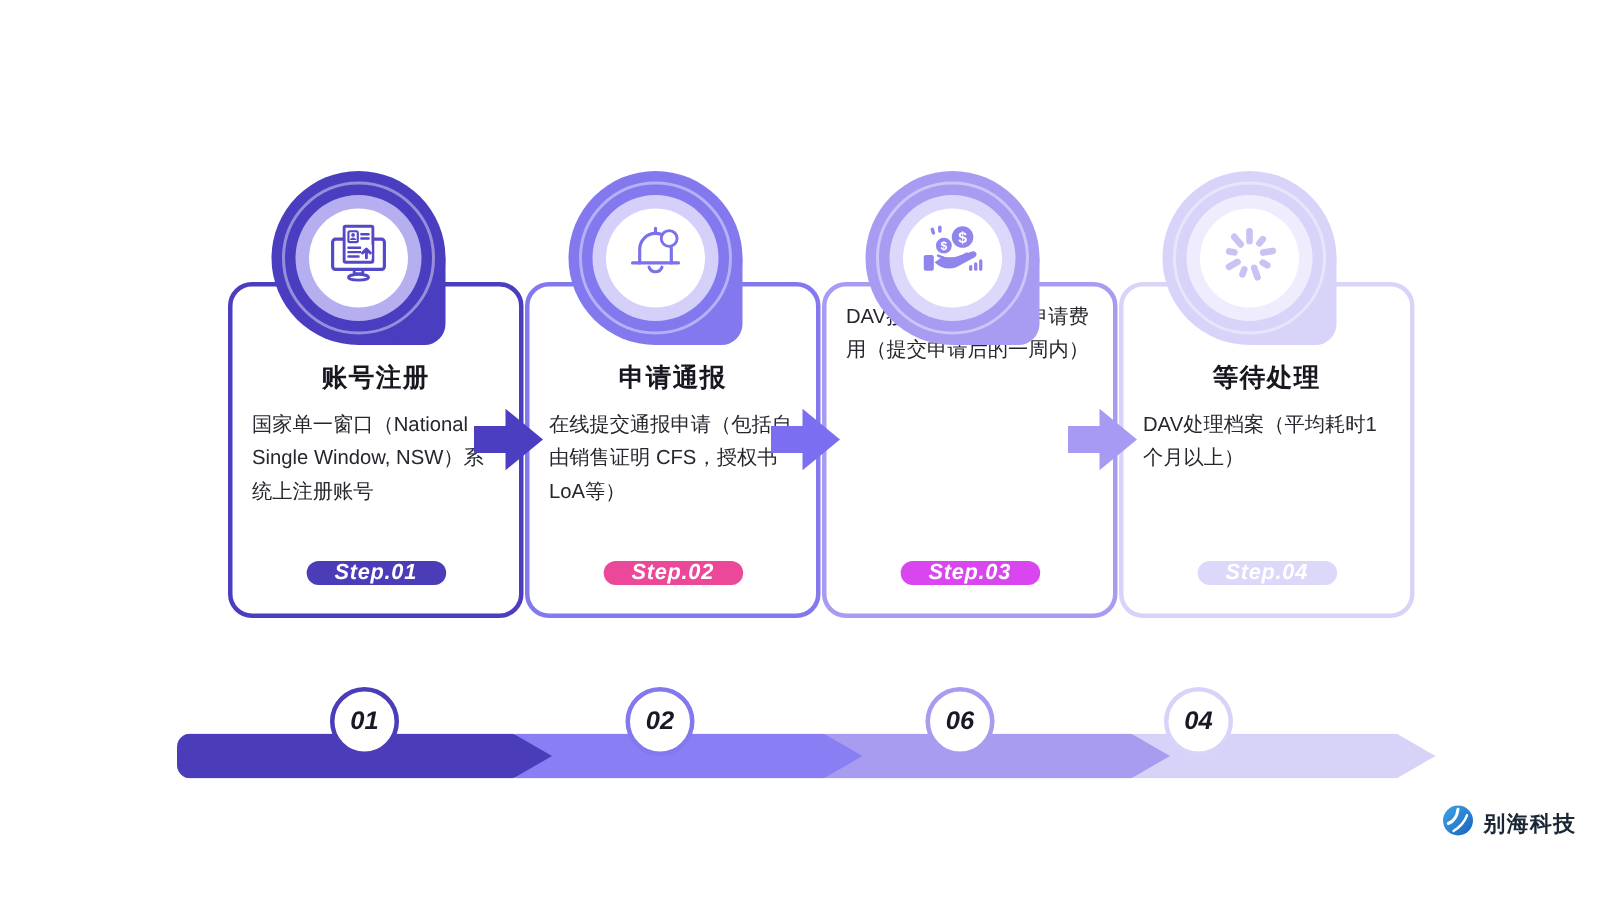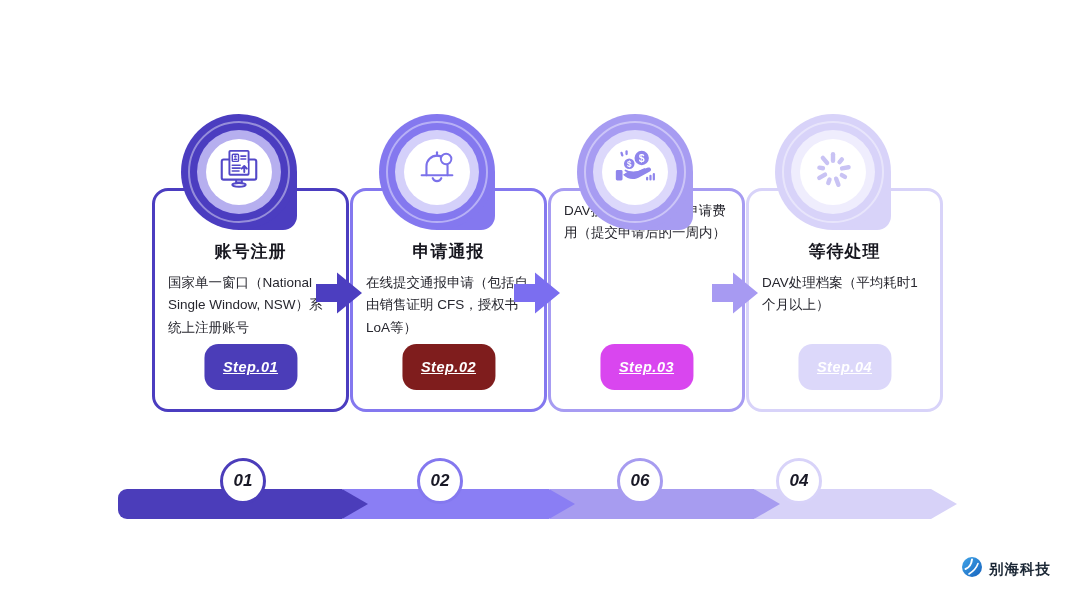--- a/index.html
+++ b/index.html
@@ -18,25 +18,25 @@
   .card.s4{left:746px;border-color:#D8D3F9;}
   .card-title{
     margin-top:49px;text-align:center;font-size:17px;font-weight:700;color:#17171f;
     letter-spacing:1px;
   }
   .card-desc{
     margin:9px 12px 0 13px;font-size:13.5px;line-height:1.66;color:#26262e;text-align:left;
   }
   .pill{
     position:absolute;bottom:19px;left:50%;transform:translateX(-50%);
-    padding:15px 19px;border-radius:14px;color:#fff;font-size:14.5px;
-    font-style:italic;font-weight:800;letter-spacing:.5px;white-space:nowrap;text-decoration:underline;
+    padding:0 19px;border-radius:14px;color:#fff;font-size:14.5px;
+    font-style:italic;font-weight:800;letter-spacing:.5px;white-space:nowrap;
   }
   .s1 .pill{background:#4B3DB8;}
-  .s2 .pill{background:#7f1d1d;}
+  .s2 .pill{background:#ec4899;}
   .s3 .pill{background:#d946ef;}
   .s4 .pill{background:#DCD8FA;}
   
   .badge{position:absolute;top:114px;width:116px;height:116px;}
   .badge.b1{left:181px;}
   .badge.b2{left:379px;}
   .badge.b3{left:577px;}
   .badge.b4{left:775px;}
   .badge .tail{position:absolute;right:0;bottom:0;width:58px;height:58px;border-radius:0 0 14px 0;}
   .badge .outer{position:absolute;inset:0;border-radius:50%;}
@@ -63,21 +63,21 @@
   .node{
     position:absolute;top:458px;width:46px;height:46px;box-sizing:border-box;border-radius:50%;
     background:#fff;border:3px solid #d946ef;z-index:5;display:flex;align-items:center;justify-content:center;
     font-size:17px;font-weight:800;font-style:italic;color:#191926;
   }
   .node.n1{left:220px;border-color:#4B3DBA;}
   .node.n2{left:417px;border-color:#8478EF;}
   .node.n3{left:617px;border-color:#A79CF0;}
   .node.n4{left:776px;border-color:#D8D3F9;}
   
-  .footer-logo{position:absolute;left:961px;top:556px;display:flex;align-items:center;gap:6px;}
+  .footer-logo{position:absolute;left:961px;top:536px;display:flex;align-items:center;gap:6px;}
   .footer-logo .logo-text{font-size:14.5px;font-weight:700;color:#1b2735;letter-spacing:1px;}
 </style>
 </head>
 <body>
 
 <div class="stage">
 
   <div class="card s1">
     <div class="card-title">账号注册</div>
     <div class="card-desc">国家单一窗口（National Single Window, NSW）系统上注册账号</div>

